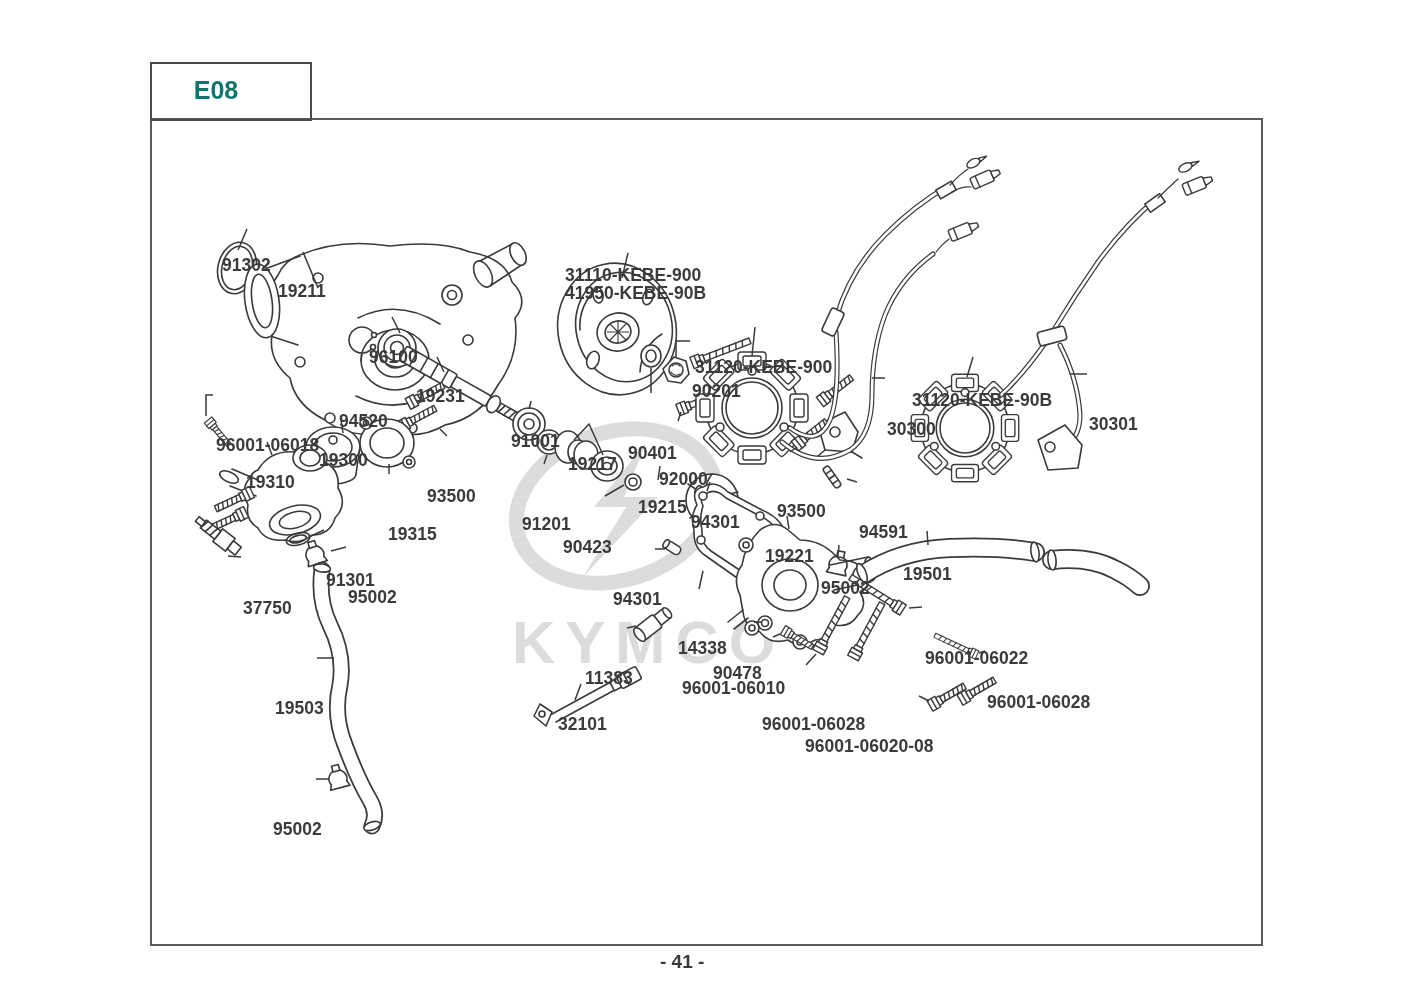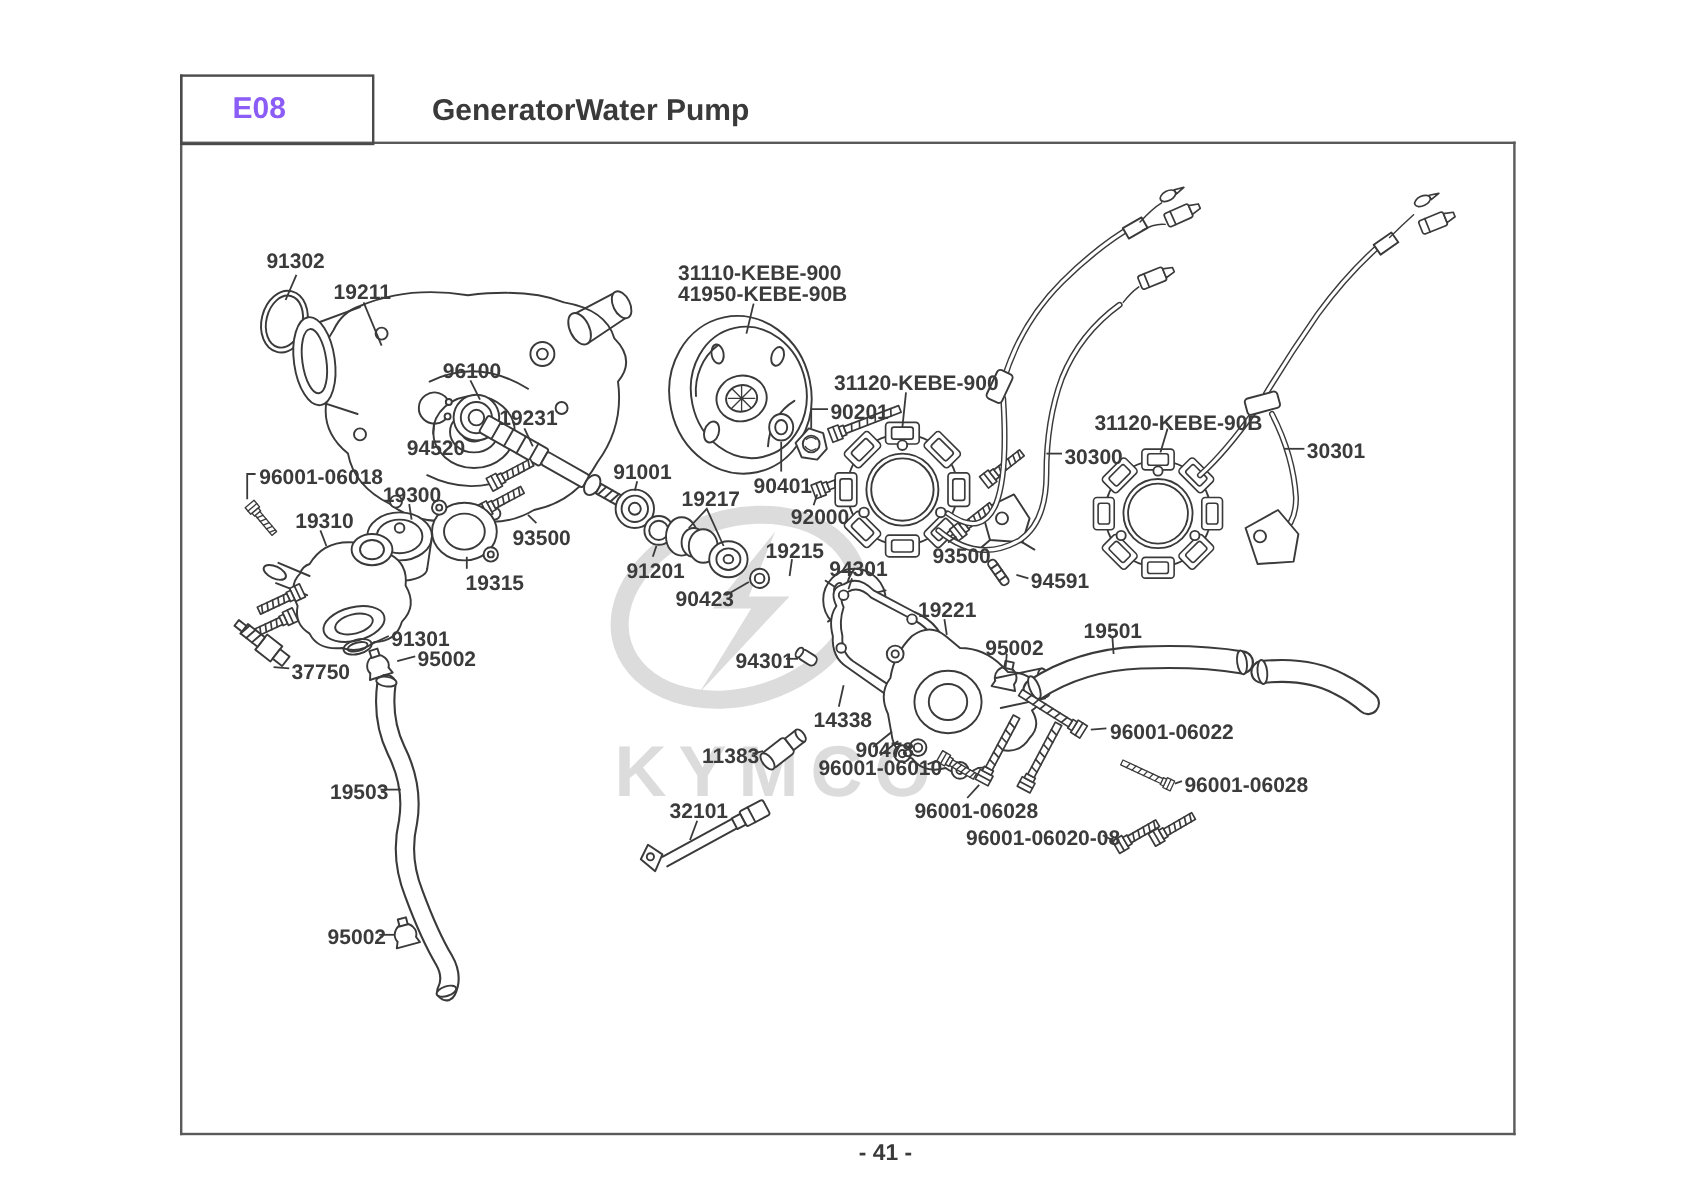--- a/index.html
+++ b/index.html
@@ -1,24 +1,24 @@
 <!DOCTYPE html>
 <html><head>
 <meta charset="utf-8">
 <style>
   html,body{margin:0;padding:0;background:#fff;}
   .page{position:relative;width:1415px;height:1000px;background:#fff;overflow:hidden;
         font-family:"Liberation Sans",sans-serif;}
   .frame{position:absolute;background:#5a5a5a;}
   .e08-box{position:absolute;left:150px;top:62px;width:158px;height:55px;border:2px solid #4a4a4a;}
   .hdr-code{position:absolute;left:150px;top:76px;width:132px;text-align:center;
-            font-size:25px;font-weight:bold;color:#8b5cf6;}
+            font-size:25px;font-weight:bold;color:#0f766e;}
   .hdr-title{position:absolute;left:360px;top:78px;font-size:25px;font-weight:bold;color:#3a3a3a;}
-  .lbl{position:absolute;font-size:17.5px;font-weight:bold;color:#3b3b3b;white-space:nowrap;}
-  .footer{position:absolute;left:660px;top:951px;width:100px;text-align:right;
+  .lbl{position:absolute;font-size:17.5px;font-weight:bold;color:#3b3b3b;white-space:nowrap;margin-top:48px;}
+  .footer{position:absolute;left:660px;top:951px;width:100px;text-align:left;
           font-size:19px;font-weight:bold;color:#3a3a3a;}
   svg{position:absolute;left:0;top:0;}
 </style>
 </head>
 <body>
 
 <div class="page">
 
   <svg width="1415" height="1000" viewBox="0 0 1415 1000">
     <defs>
@@ -470,21 +470,20 @@
       <path d="M316,779 L329,779"></path>
     </g>
   </svg>
 
   <div class="frame" style="left:150px;top:62px;width:2px;height:884px"></div>
   <div class="frame" style="left:1261px;top:118px;width:2px;height:828px"></div>
   <div class="frame" style="left:150px;top:118px;width:1113px;height:2px"></div>
   <div class="frame" style="left:150px;top:944px;width:1113px;height:2px"></div>
   <div class="e08-box"></div>
   <div class="hdr-code">E08</div>
-  <div class="hdr-title">GeneratorWater Pump</div>
 
   <div class="lbl" style="left:222px;top:207px">91302</div>
   <div class="lbl" style="left:278px;top:233px">19211</div>
   <div class="lbl" style="left:369px;top:299px">96100</div>
   <div class="lbl" style="left:339px;top:363px">94520</div>
   <div class="lbl" style="left:416px;top:338px">19231</div>
   <div class="lbl" style="left:216px;top:387px">96001-06018</div>
   <div class="lbl" style="left:319px;top:402px">19300</div>
   <div class="lbl" style="left:246px;top:424px">19310</div>
   <div class="lbl" style="left:427px;top:438px">93500</div>

